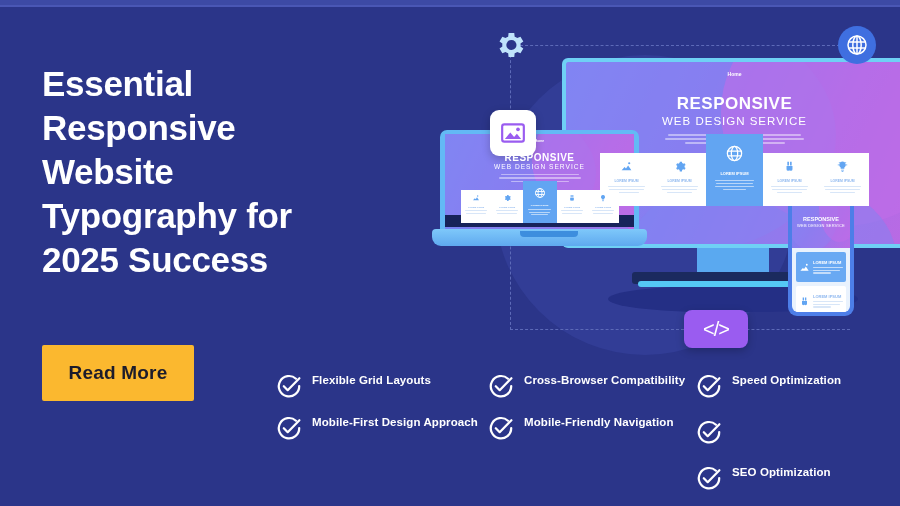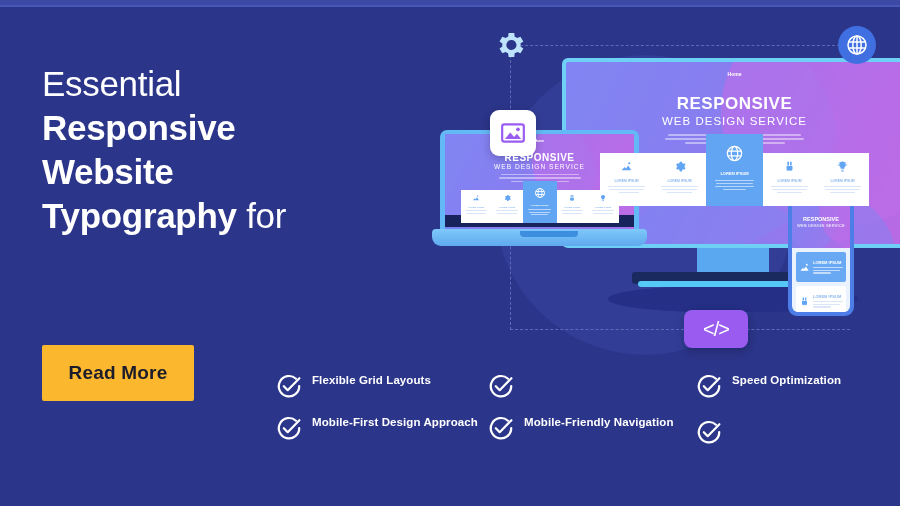--- a/index.html
+++ b/index.html
@@ -12,21 +12,21 @@
   .stage { position:relative; width:900px; height:506px; overflow:hidden; background:#2b3589; }
 
   
   .top-bar { position:absolute; left:0; top:0; width:900px; height:5px; background:#3d4aa5; }
   .top-bar-line { position:absolute; left:0; top:5px; width:900px; height:2px; background:#4a57b5; }
 
   
   .headline { position:absolute; left:42px; top:62px; width:330px; color:#fff;
               font-size:35px; line-height:44px; letter-spacing:-0.3px; }
   .headline .ln { display:block; white-space:nowrap; }
-  .hl-light { font-weight:400; }
+  .hl-light { font-weight:700; }
   .hl-bold  { font-weight:700; }
 
   .read-more {
     position:absolute; left:42px; top:345px;
     width:152px; height:56px;
     background:#fbb82f; color:#1c1c2b;
     border:none; border-radius:2px;
     font-family:"Liberation Sans", sans-serif;
     font-size:19px; font-weight:700; letter-spacing:0.2px;
     cursor:pointer; display:flex; align-items:center; justify-content:center;
@@ -142,20 +142,21 @@
 <div class="stage">
 
   <div class="top-bar"></div>
   <div class="top-bar-line"></div>
 
   <div class="headline">
     <span class="ln hl-light">Essential</span>
     <span class="ln hl-bold">Responsive</span>
     <span class="ln hl-bold">Website</span>
     <span class="ln"><b class="hl-bold">Typography</b><span class="hl-light"> for</span></span>
+    <span class="ln hl-light">2025 Success</span>
   </div>
 
   <button class="read-more">Read More</button>
 
   <div class="checklist">
 
     <div class="check-col">
       <div class="check-item">
         <svg class="check-ic" viewBox="0 0 28 28">
             <path d="M21.5 6.2A11 11 0 1 0 25 14" fill="none" stroke="#fff" stroke-width="2.4" stroke-linecap="round"></path>
@@ -171,20 +172,21 @@
         <div class="check-label">Mobile-First Design Approach</div>
       </div>
     </div>
 
     <div class="check-col">
       <div class="check-item">
         <svg class="check-ic" viewBox="0 0 28 28">
             <path d="M21.5 6.2A11 11 0 1 0 25 14" fill="none" stroke="#fff" stroke-width="2.4" stroke-linecap="round"></path>
             <path d="M8.4 14.2l4.2 4.3L25.2 5.6" fill="none" stroke="#fff" stroke-width="2.4" stroke-linecap="round" stroke-linejoin="round"></path>
           </svg>
+        <div class="check-label">Cross-Browser Compatibility</div>
       </div>
       <div class="check-item">
         <svg class="check-ic" viewBox="0 0 28 28">
             <path d="M21.5 6.2A11 11 0 1 0 25 14" fill="none" stroke="#fff" stroke-width="2.4" stroke-linecap="round"></path>
             <path d="M8.4 14.2l4.2 4.3L25.2 5.6" fill="none" stroke="#fff" stroke-width="2.4" stroke-linecap="round" stroke-linejoin="round"></path>
           </svg>
         <div class="check-label">Mobile-Friendly Navigation</div>
       </div>
     </div>
 
@@ -195,20 +197,27 @@
               <path d="M21.5 6.2A11 11 0 1 0 25 14" fill="none" stroke="#fff" stroke-width="2.4" stroke-linecap="round"></path>
               <path d="M8.4 14.2l4.2 4.3L25.2 5.6" fill="none" stroke="#fff" stroke-width="2.4" stroke-linecap="round" stroke-linejoin="round"></path>
             </svg>
           <div class="check-label">Speed Optimization</div>
         </div>
         <div class="check-item">
           <svg class="check-ic" viewBox="0 0 28 28">
               <path d="M21.5 6.2A11 11 0 1 0 25 14" fill="none" stroke="#fff" stroke-width="2.4" stroke-linecap="round"></path>
               <path d="M8.4 14.2l4.2 4.3L25.2 5.6" fill="none" stroke="#fff" stroke-width="2.4" stroke-linecap="round" stroke-linejoin="round"></path>
             </svg>
+        </div>
+        <div class="check-item">
+          <svg class="check-ic" viewBox="0 0 28 28">
+              <path d="M21.5 6.2A11 11 0 1 0 25 14" fill="none" stroke="#fff" stroke-width="2.4" stroke-linecap="round"></path>
+              <path d="M8.4 14.2l4.2 4.3L25.2 5.6" fill="none" stroke="#fff" stroke-width="2.4" stroke-linecap="round" stroke-linejoin="round"></path>
+            </svg>
+          <div class="check-label">SEO Optimization</div>
         </div>
       </div>
     </div>
   </div>
 
   <div class="art">
 
     <div class="glow" style="left:95px;top:55px;width:300px;height:300px;"></div>
 
     <div class="dash" style="left:110px;top:45px;width:330px;"></div>

